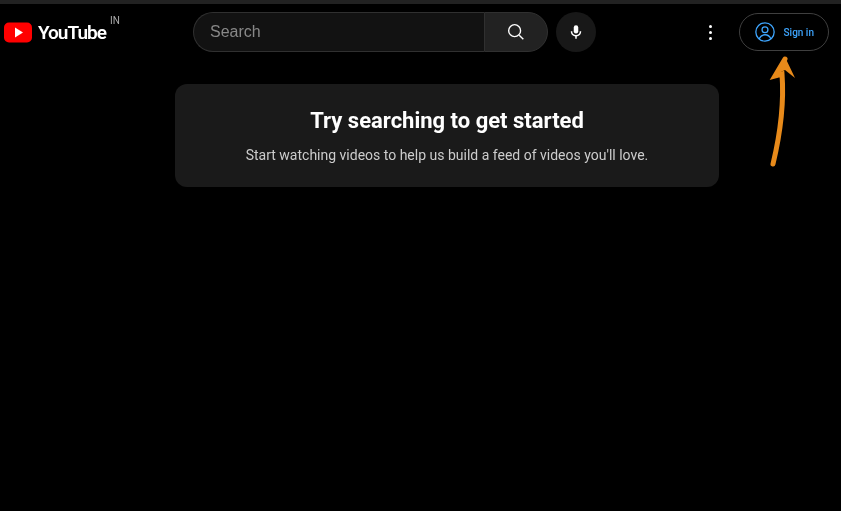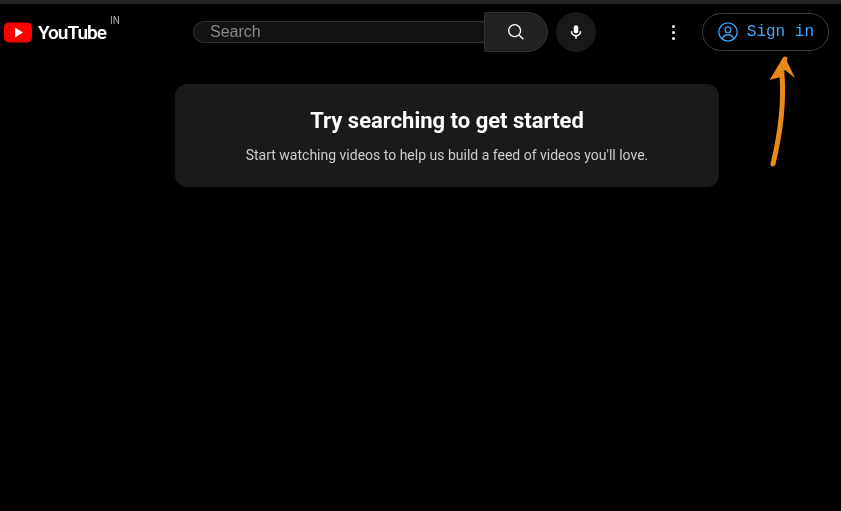--- a/index.html
+++ b/index.html
@@ -6,31 +6,31 @@
   html, body { width: 841px; height: 511px; background: #000; font-family: Roboto, Arial, sans-serif; color: #fff; overflow: hidden; }
   .topbar-strip { width: 100%; height: 4px; background: #222; }
   .header { position: relative; height: 56px; width: 100%; display: flex; align-items: center; }
   .logo-wrap { position: absolute; left: 4px; top: 50%; transform: translateY(-50%); display: flex; align-items: flex-start; }
   .logo { display: flex; align-items: center; gap: 4px; }
   .logo-play { width: 28px; height: 20px; background: #ff0000; border-radius: 5px; display: flex; align-items: center; justify-content: center; }
   .logo-triangle { width: 0; height: 0; border-left: 8px solid #fff; border-top: 5px solid transparent; border-bottom: 5px solid transparent; margin-left: 2px; }
   .logo-text { font-size: 19px; font-weight: 600; letter-spacing: -1px; margin-left: 2px; color: #fff; }
   .country-code { font-size: 10px; color: #aaa; margin-left: 4px; margin-top: -6px; }
   .center { position: absolute; left: 193px; top: 50%; transform: translateY(-50%); display: flex; align-items: center; }
-  .search-box { width: 291px; height: 22px; background: #121212; border: 1px solid #303030; border-right: none; border-radius: 40px 0 0 40px; padding: 0 16px; display: flex; align-items: center; }
+  .search-box { width: 291px; height: 40px; background: #121212; border: 1px solid #303030; border-right: none; border-radius: 40px 0 0 40px; padding: 0 16px; display: flex; align-items: center; }
   .search-input { flex: 1; background: transparent; border: none; outline: none; color: #fff; font-size: 16px; }
   .search-input::placeholder { color: #888; }
   .search-btn { width: 64px; height: 40px; background: #222222; border: 1px solid #303030; border-radius: 0 40px 40px 0; display: flex; align-items: center; justify-content: center; cursor: pointer; }
   .mic-btn { width: 40px; height: 40px; background: #181818; border-radius: 50%; display: flex; align-items: center; justify-content: center; margin-left: 8px; cursor: pointer; }
   .right { position: absolute; right: 12px; top: 50%; transform: translateY(-50%); display: flex; align-items: center; gap: 8px; }
   .more-btn { width: 40px; height: 40px; display: flex; align-items: center; justify-content: center; cursor: pointer; }
   .dots { display: flex; flex-direction: column; gap: 3px; }
   .dots span { width: 3px; height: 3px; background: #fff; border-radius: 50%; }
   .signin-btn { display: flex; align-items: center; gap: 8px; border: 1px solid #3f3f3f; border-radius: 40px; padding: 7px 14px; cursor: pointer; }
-  .signin-text { color: #3ea6ff; font-size: 16px; font-weight: 500; font-family: Liberation Mono, monospace; }
+  .signin-text { color: #3ea6ff; font-size: 10px; font-weight: 500; }
   .content { position: absolute; left: 175px; top: 84px; width: 544px; background: #1a1a1a; border-radius: 12px; padding: 24px 20px; text-align: center; }
   .content-title { font-size: 22px; font-weight: 700; color: #fff; margin-bottom: 14px; }
   .content-sub { font-size: 14px; color: #ccc; }
   .arrow { position: absolute; left: 765px; top: 54px; pointer-events: none; }
 </style>
 </head>
 <body>
 
 <div class="topbar-strip"></div>
 

